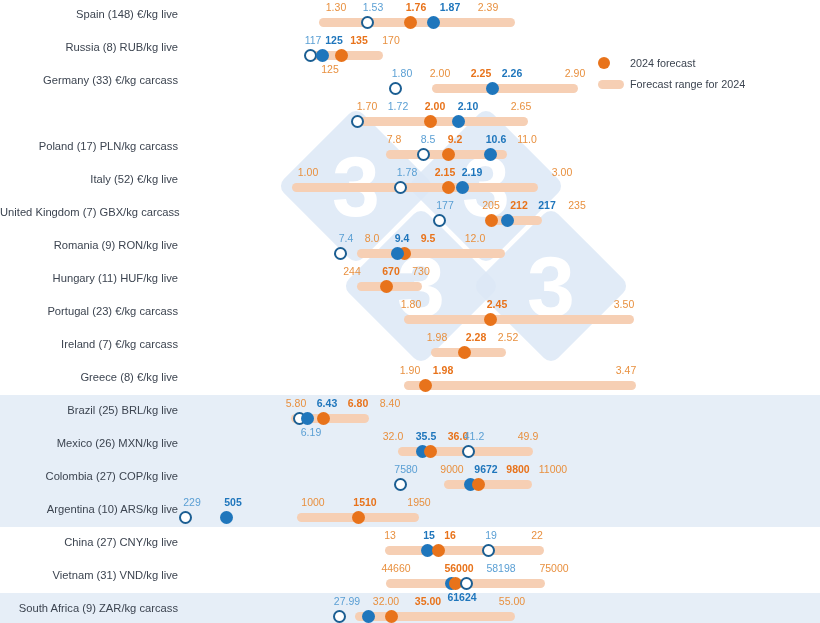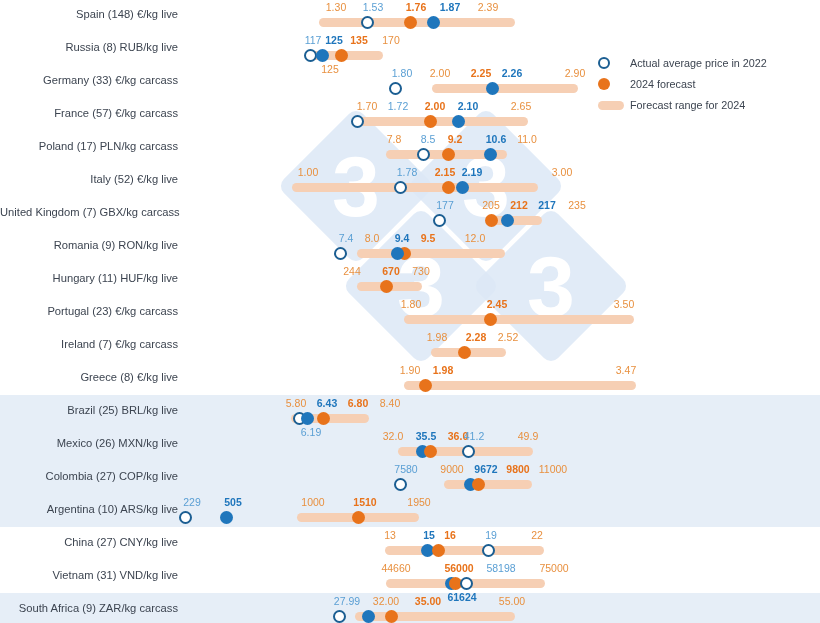--- a/index.html
+++ b/index.html
@@ -121,21 +121,20 @@
         <div class="bar" style="left: 432px; width: 146px;"></div>
         <div class="dot y22" style="left: 389px;"></div>
         <div class="dot y23" style="left: 486px;"></div>
         <div class="vl b top" style="left: 402px;">1.80</div>
         <div class="vl o top" style="left: 440px;">2.00</div>
         <div class="vl ob top" style="left: 481px;">2.25</div>
         <div class="vl bb top" style="left: 512px;">2.26</div>
         <div class="vl o top" style="left: 575px;">2.90</div>
       </div>
       <div class="row" style="top: 98px;">
-        <div class="labelwrap">France (57) €/kg carcass</div>
         <div class="bar" style="left: 357px; width: 171px;"></div>
         <div class="dot y22" style="left: 351px;"></div>
         <div class="dot fc" style="left: 424px;"></div>
         <div class="dot y23" style="left: 452px;"></div>
         <div class="vl o top" style="left: 367px;">1.70</div>
         <div class="vl b top" style="left: 398px;">1.72</div>
         <div class="vl ob top" style="left: 435px;">2.00</div>
         <div class="vl bb top" style="left: 468px;">2.10</div>
         <div class="vl o top" style="left: 521px;">2.65</div>
       </div>
@@ -299,24 +298,20 @@
         <div class="dot fc" style="left: 385px;"></div>
         <div class="vl b top" style="left: 347px;">27.99</div>
         <div class="vl o top" style="left: 386px;">32.00</div>
         <div class="vl ob top" style="left: 428px;">35.00</div>
         <div class="vl o top" style="left: 512px;">55.00</div>
       </div>
     </div>
 
   <div id="legend">
     <div class="lg">
-      <span class="sw circ o22"></span>
-      <span class="lbl">Actual average price in 2022</span>
-    </div>
-    <div class="lg">
       <span class="sw circ ffc"></span>
       <span class="lbl">2024 forecast</span>
     </div>
     <div class="lg">
       <span class="sw rng"></span>
       <span class="lbl">Forecast range for 2024</span>
     </div>
   </div>
 </div>
 

